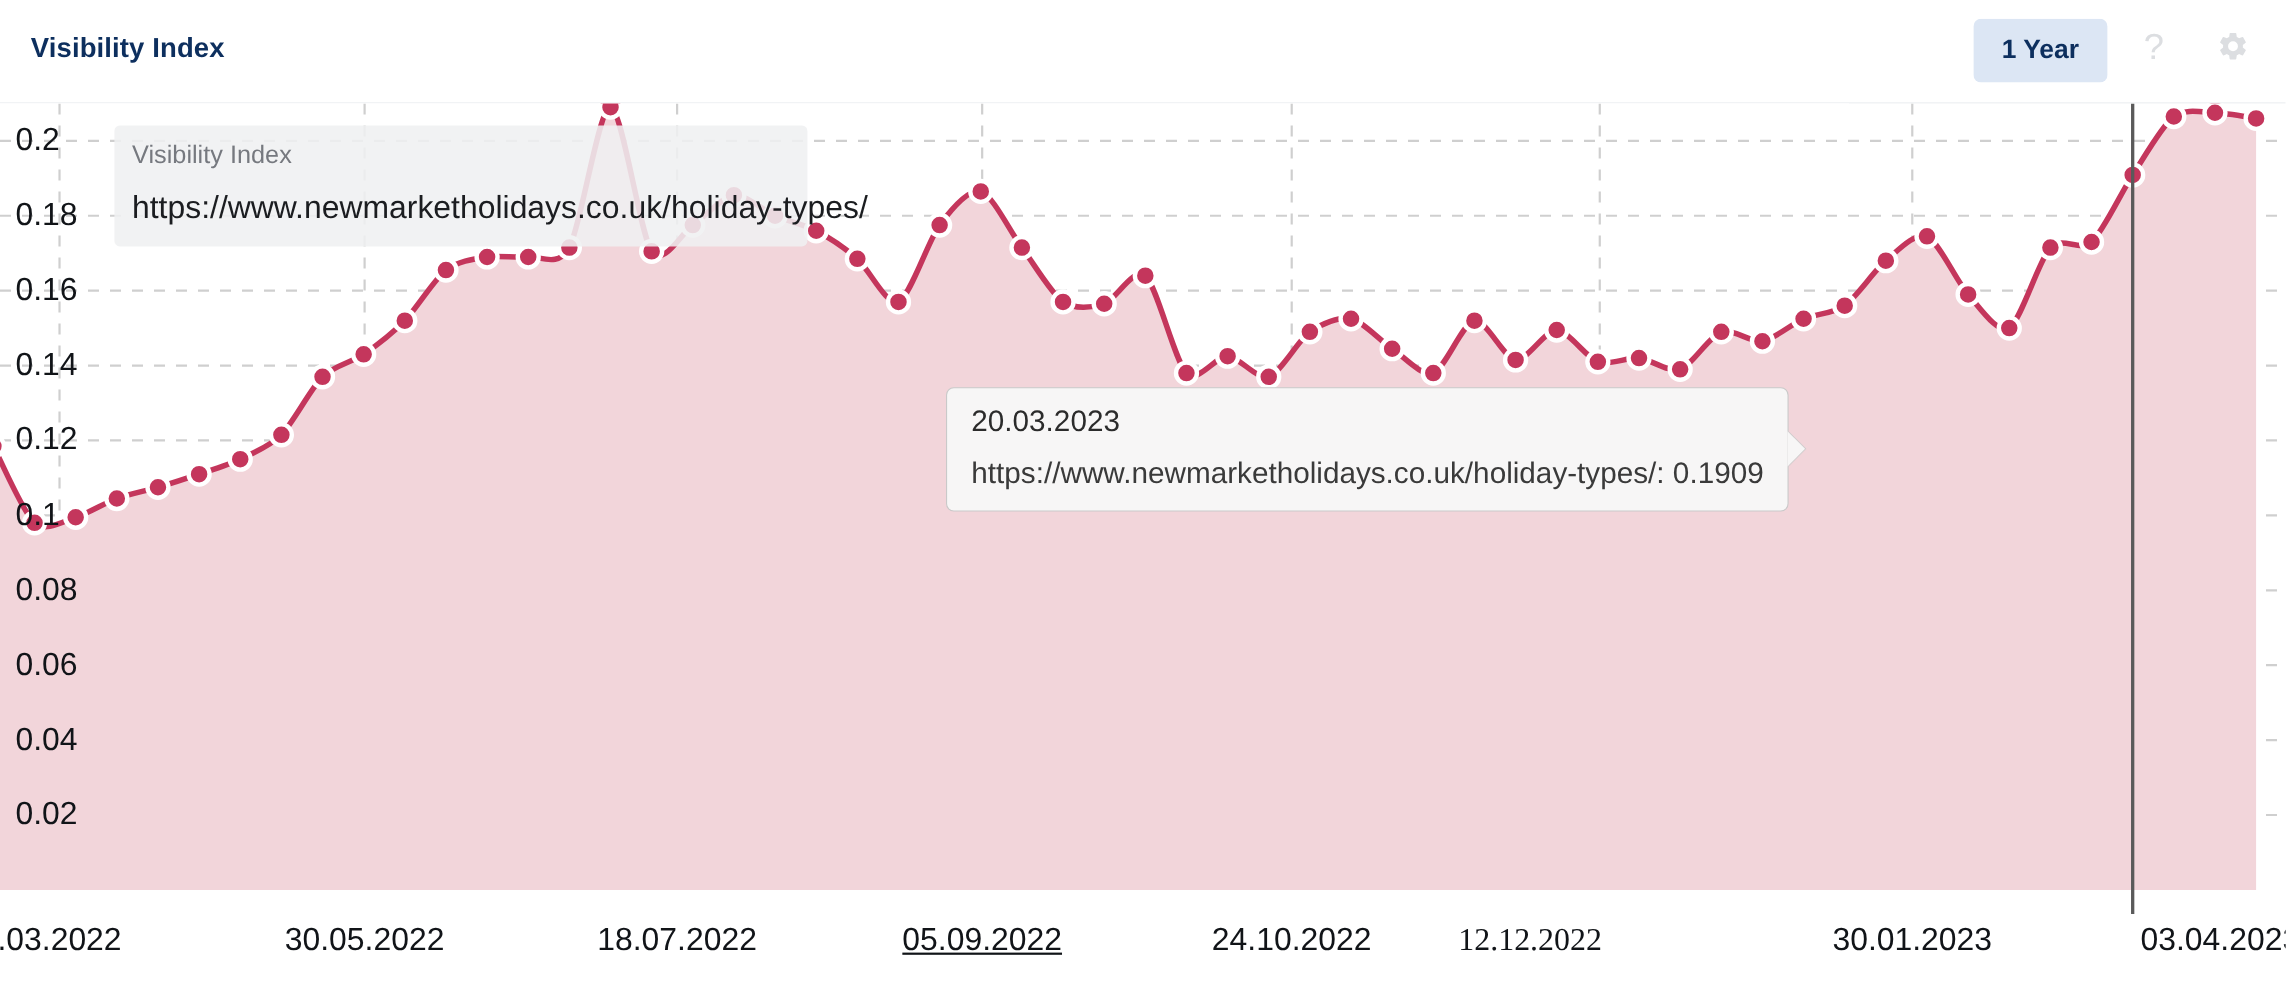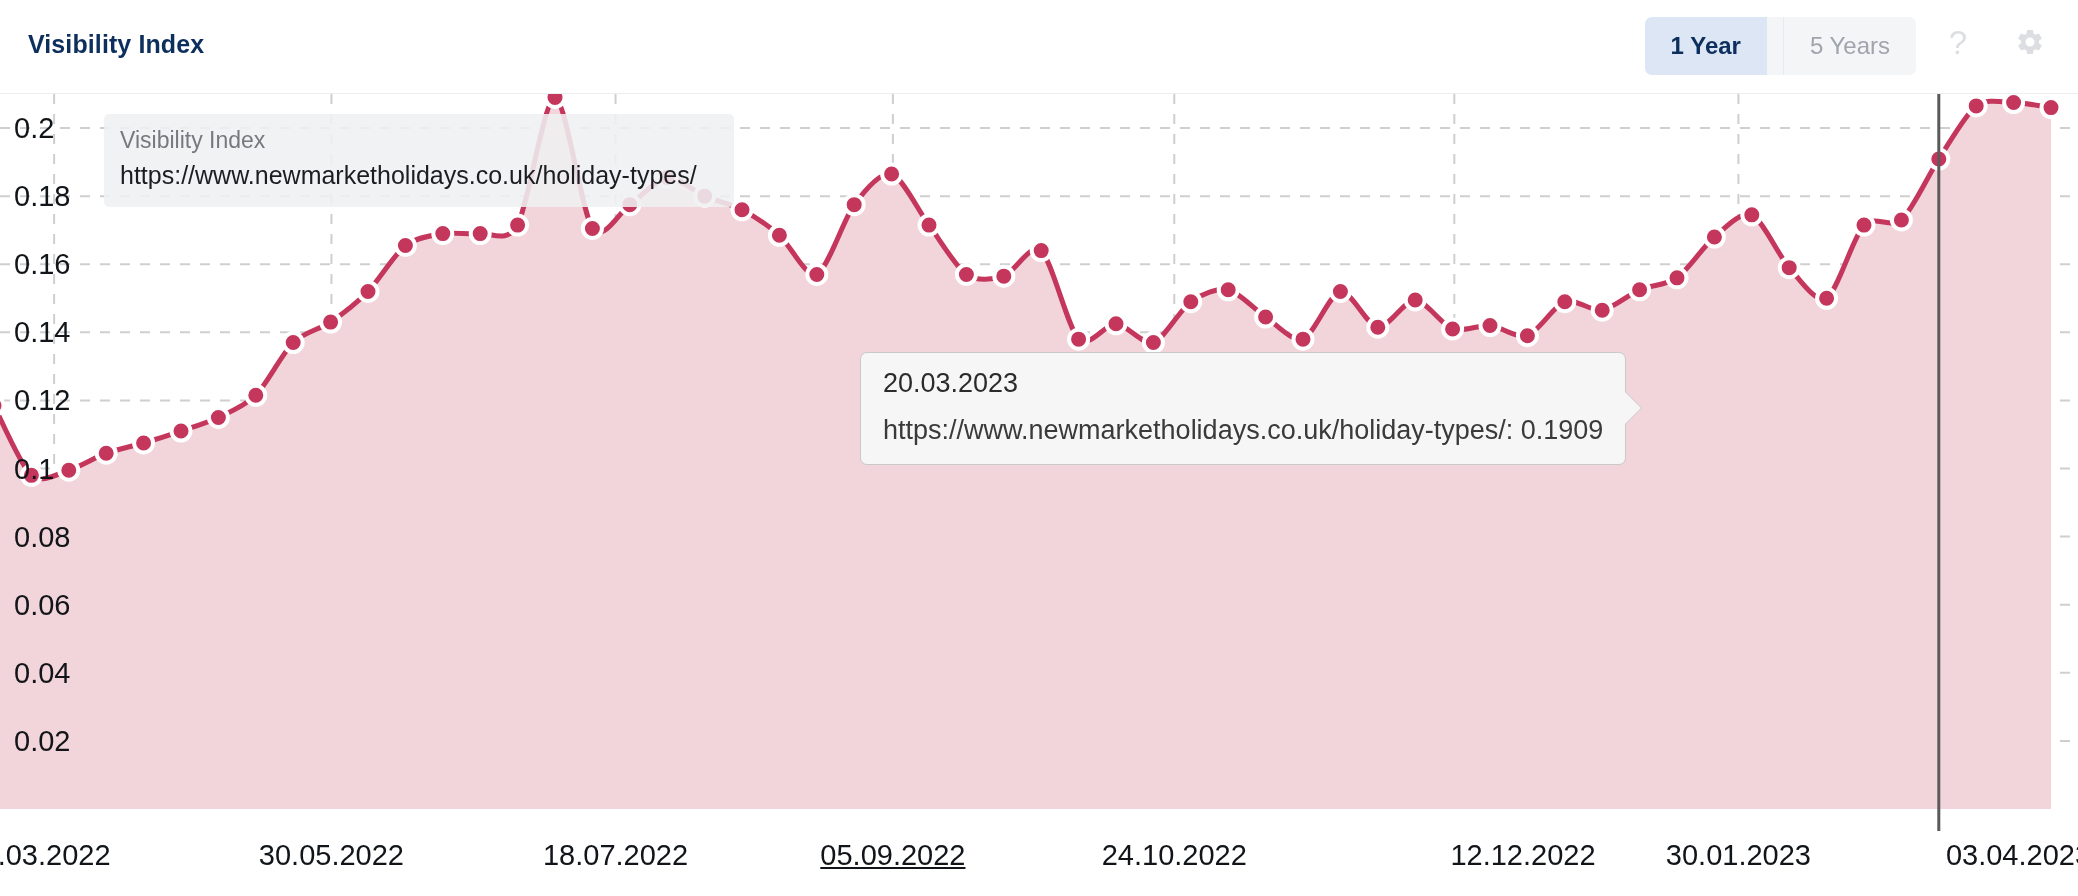--- a/index.html
+++ b/index.html
@@ -95,22 +95,22 @@
     left: 104px; top: 20px;
     width: 630px; padding: 12px 16px 16px 16px;
     background: rgba(239,240,241,0.88);
     border-radius: 5px;
   }
   .legend-title {
     font-size: 23px; color: #76797f; line-height: 1.25;
     white-space: nowrap;
   }
   .legend-url {
-    font-size: 25px; color: #1b1d20; line-height: 1.3;
-    margin-top: 4px; white-space: nowrap;
+    font-size: 29px; color: #1b1d20; line-height: 1.3;
+    margin-top: 16px; white-space: nowrap;
   }
 
   
   .tooltip {
     position: absolute;
     left: 860px; top: 258px;
     background: #f7f6f6;
     border: 1px solid #c9c9c9;
     border-radius: 7px;
     padding: 14px 22px 16px 22px;
@@ -136,21 +136,20 @@
 </head>
 <body>
 
 <div class="widget">
 
   <div class="header">
     <div class="page-title">Visibility Index</div>
 
     <div class="segmented">
       <button class="seg-btn active">1 Year</button>
-      <button class="seg-btn">5 Years</button>
     </div>
 
     <div class="icon-btn icon-help">
       <span class="q-glyph">?</span>
     </div>
 
     <div class="icon-btn icon-gear">
       <svg width="30" height="30" viewBox="0 0 24 24">
         <path fill="#dcdee1" d="M19.14 12.94a7.07 7.07 0 0 0 .06-.94 7.07 7.07 0 0 0-.06-.94l2.03-1.58a.5.5 0 0 0 .12-.62l-1.92-3.32a.5.5 0 0 0-.6-.22l-2.39.96a7 7 0 0 0-1.62-.94l-.36-2.54a.5.5 0 0 0-.5-.42h-3.84a.5.5 0 0 0-.5.42l-.36 2.54c-.58.24-1.12.55-1.62.94l-2.39-.96a.5.5 0 0 0-.6.22L2.67 8.86a.5.5 0 0 0 .12.62l2.03 1.58a7.2 7.2 0 0 0 0 1.88l-2.03 1.58a.5.5 0 0 0-.12.62l1.92 3.32c.13.22.39.3.6.22l2.39-.96c.5.39 1.04.7 1.62.94l.36 2.54c.04.24.25.42.5.42h3.84c.25 0 .46-.18.5-.42l.36-2.54c.58-.24 1.12-.55 1.62-.94l2.39.96c.22.08.47 0 .6-.22l1.92-3.32a.5.5 0 0 0-.12-.62l-2.03-1.58zM12 15.6A3.6 3.6 0 1 1 12 8.4a3.6 3.6 0 0 1 0 7.2z"></path>
       </svg>
@@ -253,21 +252,21 @@
         <div class="ytick" style="top: 510.714px;">0.06</div>
         <div class="ytick" style="top: 578.81px;">0.04</div>
         <div class="ytick" style="top: 646.905px; text-align: center;">0.02</div>
       </div>
     <div id="xticks">
         <div class="xtick" style="left: 54.1146px;">.03.2022</div>
         <div class="xtick" style="left: 331.452px;">30.05.2022</div>
         <div class="xtick" style="left: 615.553px;">18.07.2022</div>
         <div class="xtick" style="left: 892.891px; text-decoration: underline;">05.09.2022</div>
         <div class="xtick" style="left: 1174.29px;">24.10.2022</div>
-        <div class="xtick" style="left: 1523px;">12.12.2022</div>
+        <div class="xtick" style="left: 1391px; font-family: Liberation Serif, serif;">12.12.2022</div>
         <div class="xtick" style="left: 1738.43px;">30.01.2023</div>
         <div class="xtick" style="left: 2018.47px;">03.04.2023</div>
       </div>
 
     <div class="legend-box">
       <div class="legend-title">Visibility Index</div>
       <div class="legend-url">https://www.newmarketholidays.co.uk/holiday-types/</div>
     </div>
 
     <div class="tooltip">

